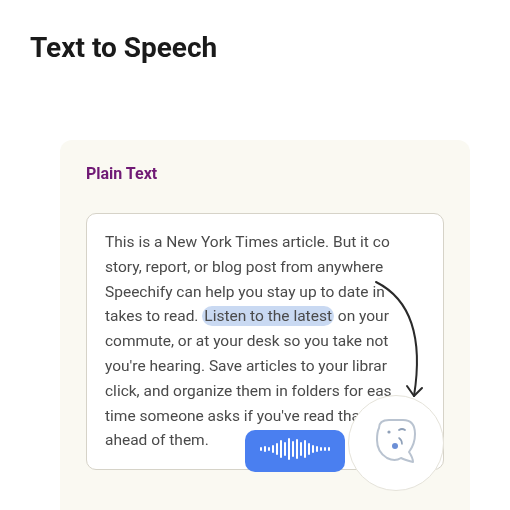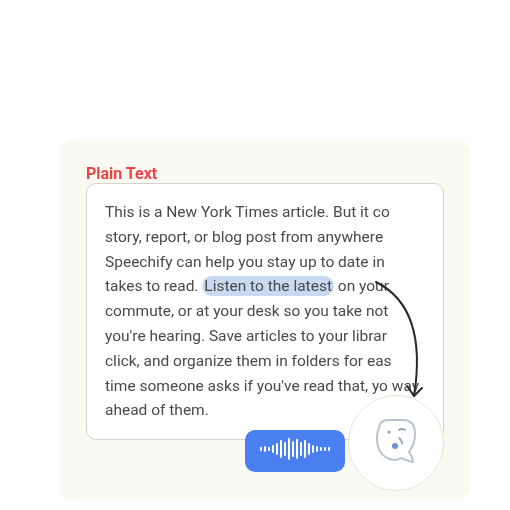--- a/index.html
+++ b/index.html
@@ -23,22 +23,22 @@
     left: 60px;
     top: 140px;
     width: 410px;
     background: #faf9f2;
     border-radius: 12px;
     padding: 24px 26px 60px 26px;
   }
   .card-label {
     font-size: 16px;
     font-weight: 700;
-    color: #ef4444;
-    margin-bottom: 0;
+    color: #701a75;
+    margin-bottom: 30px;
   }
   .text-box {
     background: #ffffff;
     border: 1px solid #d6d3c8;
     border-radius: 10px;
     padding: 16px 18px;
     font-size: 15.5px;
     line-height: 1.6;
     color: #4a4a4a;
   }
@@ -81,21 +81,21 @@
     width: 70px;
     height: 140px;
     z-index: 4;
     pointer-events: none;
   }
 </style>
 </head>
 <body>
 
 <h1 class="page-title">
-  <br>
+  <span>Text to Speech</span><br>
 </h1>
 
 <div class="card">
   <div class="card-label">Plain Text</div>
   <div class="text-box">
     <span>This is a New York Times article. But it co story, report, or blog post from anywhere Speechify can help you stay up to date in takes to read. </span><span class="highlight">Listen to the latest</span><span> on your commute, or at your desk so you take not you're hearing. Save articles to your librar click, and organize them in folders for eas time someone asks if you've read that, yo way ahead of them.</span>
   </div>
 </div>
 
 <div class="audio-chip">

